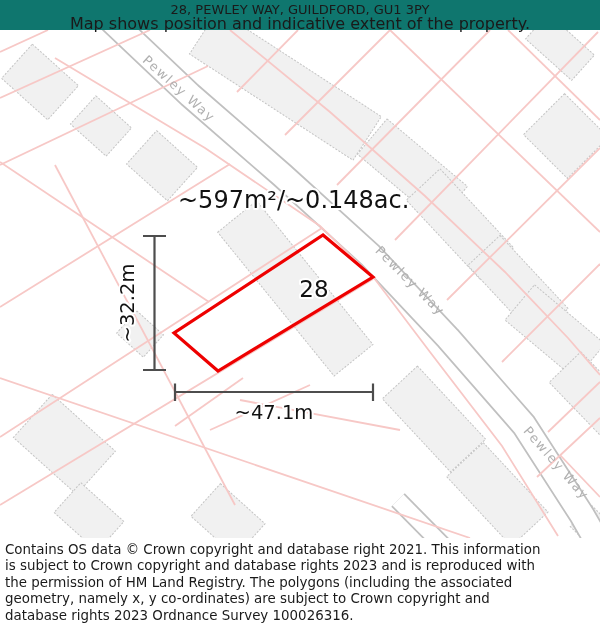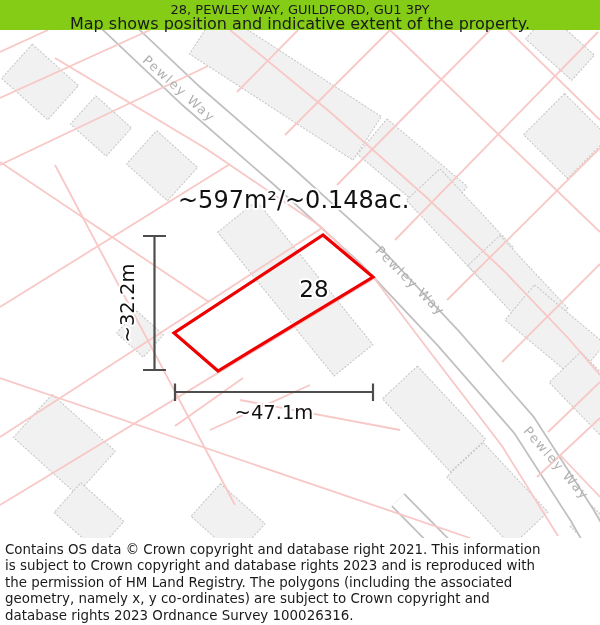--- a/index.html
+++ b/index.html
@@ -1,18 +1,18 @@
 <!DOCTYPE html>
 <html><head>
 <meta charset="utf-8">
 <style>
   html,body{margin:0;padding:0;background:#fff;}
   body{width:600px;height:625px;position:relative;overflow:hidden;
        font-family:"DejaVu Sans","Liberation Sans",sans-serif;color:#1a1a1a;}
-  .header{position:absolute;top:0;left:0;width:600px;height:30px;text-align:center;background:#84cc16;z-index:3;}
+  .header{position:absolute;top:0;left:0;width:600px;height:30px;text-align:center;background:#0f766e;z-index:3;}
   .header .title{font-size:13px;line-height:15px;padding-top:2px;}
   .header .subtitle{font-size:16px;line-height:14px;}
   .mapwrap{position:absolute;top:30px;left:0;width:600px;height:508px;overflow:hidden;background:#fff;}
   .footer{position:absolute;top:538px;left:0;width:548px;height:87px;background:#fff;z-index:3;}
   .footer p{margin:4px 5px 0 5px;font-size:13.4px;line-height:16.4px;}
   svg text{font-family:"DejaVu Sans","Liberation Sans",sans-serif;}
   .bldg{fill:#f1f1f1;stroke:#c4c4c4;stroke-width:1;stroke-dasharray:2 1.5;}
   .pink{fill:none;stroke:#f7c8c6;stroke-width:1.8;}
   .roadcase{fill:none;stroke:#c0c0c0;stroke-width:27;stroke-linejoin:round;stroke-linecap:butt;}
   .roadfill{fill:none;stroke:#ffffff;stroke-width:23.5;stroke-linejoin:round;stroke-linecap:butt;}

